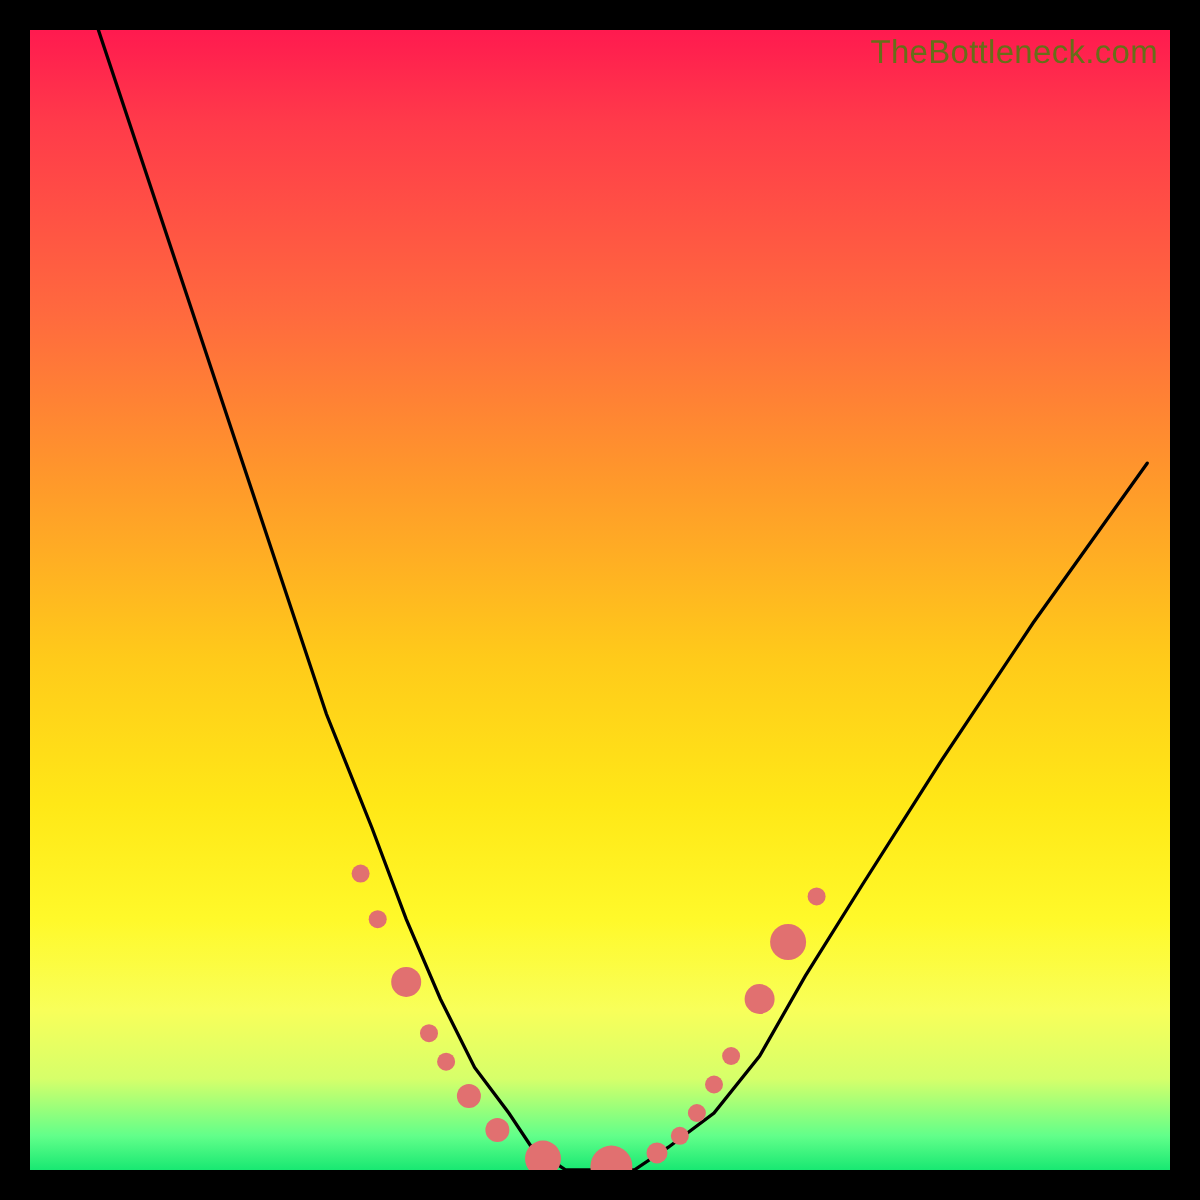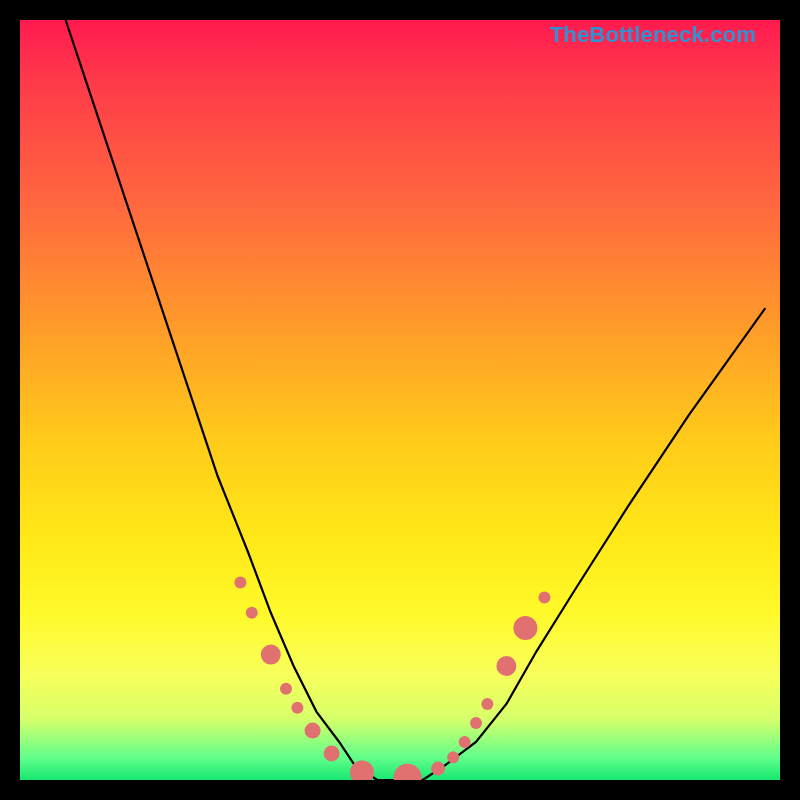--- a/index.html
+++ b/index.html
@@ -36,24 +36,24 @@
       #fff92a 78%,
       #f8ff5a 86%,
       #d6ff6a 92%,
       #62ff8a 97%,
       #18e872 100%
     );
   }
   .watermark {
     position: absolute;
     top: 2px;
-    right: 24px;
-    color: #0ea5e9;
+    right: 8px;
+    color: #4d7c0f;
     font-size: 22px;
-    font-weight: 700;
+    font-weight: 400;
     letter-spacing: 0.2px;
     opacity: 0.85;
     z-index: 10;
   }
   svg.curve {
     position: absolute;
     left: 0;
     top: 0;
     width: 760px;
     height: 760px;

